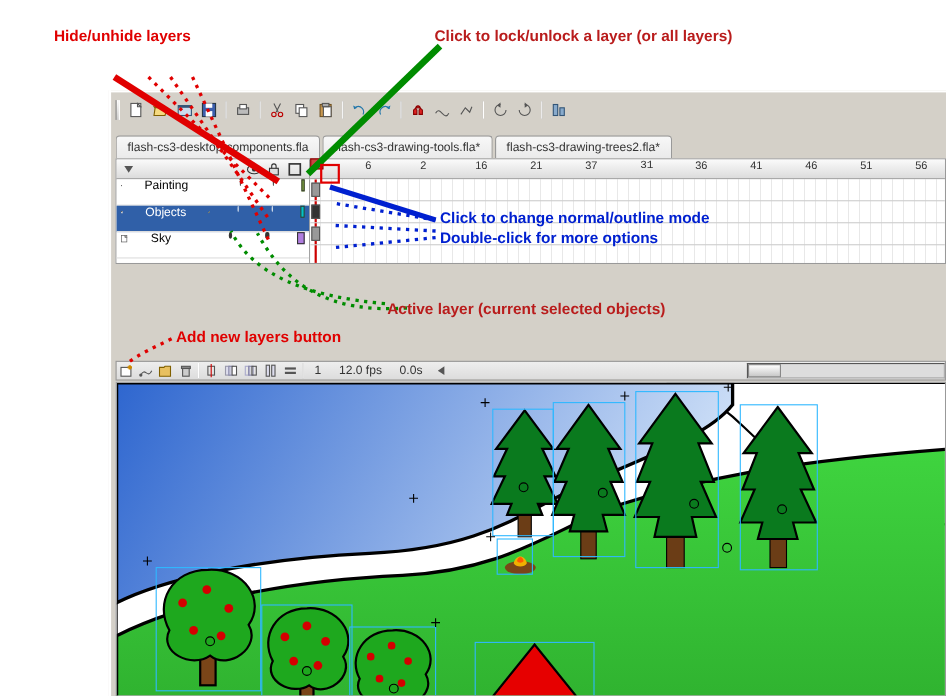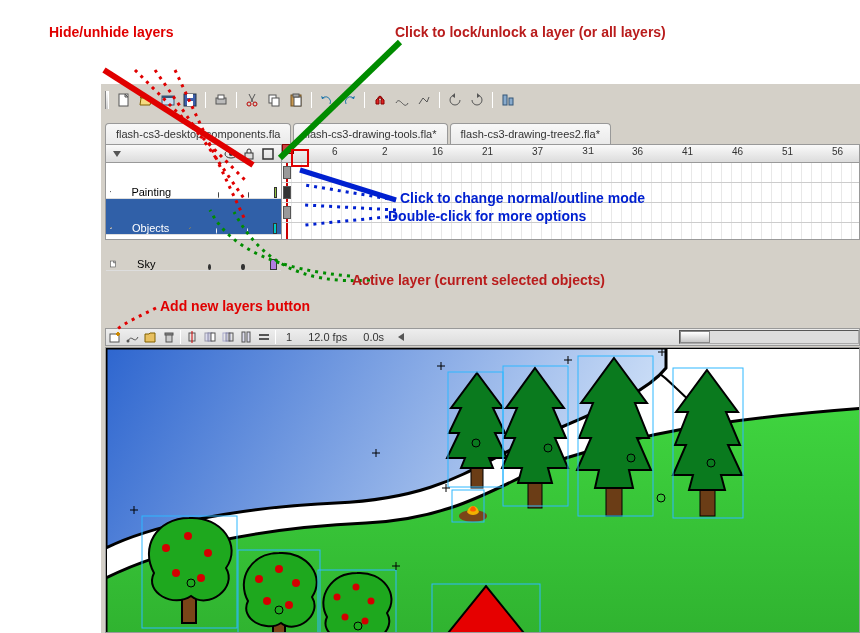--- a/index.html
+++ b/index.html
@@ -21,21 +21,21 @@
   #tabstrip{position:absolute;left:4px;top:36px;height:24px;display:flex;align-items:flex-end;gap:2px;width:720px;}
   .ftab{padding:4px 10px;background:linear-gradient(#f8f8f8,#eaeaea);border:1px solid #999;border-bottom:none;border-radius:4px 4px 0 0;font-size:11px;color:#333;white-space:nowrap;}
   .ftab.active{background:#fff;}
   
   #timeline{position:absolute;left:4px;top:60px;right:0;height:96px;background:#ececec;border:1px solid #999;}
   #tl-head{position:absolute;left:0;top:0;width:176px;height:18px;background:linear-gradient(#fafafa,#dcdcdc);border-bottom:1px solid #999;border-right:1px solid #999;}
   #tl-head .hicon{position:absolute;top:2px;width:14px;height:14px;}
   #ruler{position:absolute;left:176px;top:0;right:0;height:18px;background:linear-gradient(#fafafa,#dcdcdc);border-bottom:1px solid #999;overflow:hidden;}
   #ruler .tick{position:absolute;top:1px;font-size:10px;color:#333;}
   #layer-tbl{position:absolute;left:0;top:18px;width:176px;bottom:0;background:#fff;border-right:1px solid #999;}
-  .layerrow{height:36px;display:flex;align-items:flex-end;padding:0 4px;gap:20px;border-bottom:1px solid #ddd;position:relative;}
+  .layerrow{height:24px;display:flex;align-items:flex-start;padding:0 4px;gap:20px;border-bottom:1px solid #ddd;position:relative;}
   .layerrow.sel{background:#3060a8;color:#fff;}
   .pg{width:12px;height:12px;}
   .layerrow .nm{flex:1;font-size:11px;}
   .dot{width:6px;height:6px;border-radius:50%;background:#333;margin:0 5px;}
   .layerrow.sel .dot{background:#fff;}
   .sw{width:11px;height:11px;border:1px solid #333;}
   #framegrid{position:absolute;left:176px;top:18px;right:0;bottom:0;background:repeating-linear-gradient(90deg,#fff,#fff 9px,#e8e8e8 9px,#e8e8e8 10px);overflow:hidden;}
   .fgrow{position:absolute;left:0;right:0;height:20px;border-bottom:1px solid #ccc;}
   .kf{position:absolute;top:3px;width:8px;height:13px;background:#999;border:1px solid #555;}
   .kf.seld{background:#333;}
@@ -50,21 +50,21 @@
   #tl-scroll .thumb{position:absolute;left:0;top:0;width:30px;height:12px;background:linear-gradient(#fff,#c8c8c8);border:1px solid #888;}
   
   #stage{position:absolute;left:4px;top:263px;right:0;bottom:0;background:#fff;border:1px solid #999;overflow:hidden;}
 </style>
 </head>
 <body>
 
 <div class="anno red" style="left:49px;top:24px;">Hide/unhide layers</div>
 <div class="anno green" style="left:395px;top:24px;">Click to lock/unlock a layer (or all layers)</div>
 <div class="anno blue" style="left:400px;top:190px;">Click to change normal/outline mode</div>
-<div class="anno blue" style="left:388px;top:208px;text-align:right;">Double-click for more options</div>
+<div class="anno blue" style="left:400px;top:208px;text-align:right;">Double-click for more options</div>
 <div class="anno green" style="left:352px;top:272px;">Active layer (current selected objects)</div>
 <div class="anno red" style="left:160px;top:298px;">Add new layers button</div>
 
 <svg class="conn" width="860" height="350">
 
   <line x1="104" y1="70" x2="253" y2="165" stroke="#e00000" stroke-width="6"></line>
 
   <line x1="135" y1="70" x2="245" y2="180" stroke="#e00000" stroke-width="3" stroke-dasharray="3,5"></line>
   <line x1="155" y1="70" x2="245" y2="200" stroke="#e00000" stroke-width="3" stroke-dasharray="3,5"></line>
   <line x1="175" y1="70" x2="245" y2="220" stroke="#e00000" stroke-width="3" stroke-dasharray="3,5"></line>

